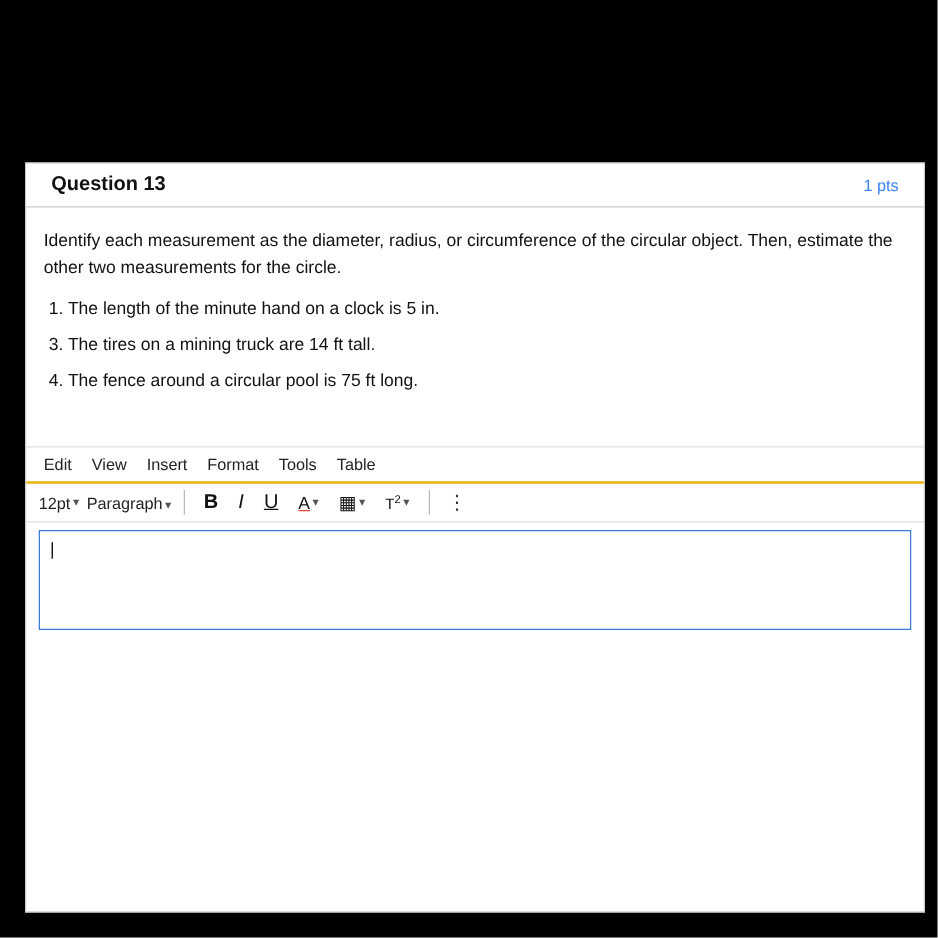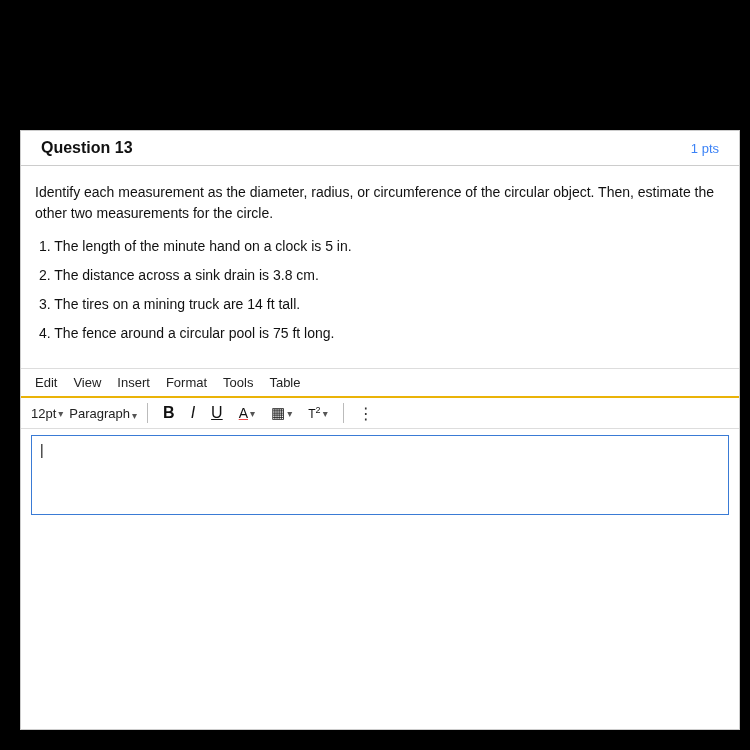--- a/index.html
+++ b/index.html
@@ -58,21 +58,21 @@
       padding-left: 4px;
     }
 
     .editor-menubar {
       display: flex;
       gap: 16px;
       padding: 6px 14px;
       border-top: 1px solid #ddd;
       font-size: 13px;
       color: #222;
-      margin-top: 6px;
+      margin-top: 24px;
     }
 
     .editor-menubar span {
       cursor: pointer;
     }
 
     .editor-toolbar {
       display: flex;
       align-items: center;
       padding: 4px 10px;
@@ -164,21 +164,20 @@
 <div class="screen-content">
 
   <div class="question-header">
     <span class="question-title">Question 13</span>
     <span class="question-pts">1 pts</span>
   </div>
 
   <div class="question-body">
     <p class="intro">Identify each measurement as the diameter, radius, or circumference of the circular object. Then, estimate the other two measurements for the circle.</p>
     <p class="item">1. The length of the minute hand on a clock is 5 in.</p>
-    <p class="item">2. The distance across a sink drain is 3.8 cm.</p>
     <p class="item">3. The tires on a mining truck are 14 ft tall.</p>
     <p class="item">4. The fence around a circular pool is 75 ft long.</p>
   </div>
 
   <div class="editor-menubar">
     <span>Edit</span>
     <span>View</span>
     <span>Insert</span>
     <span>Format</span>
     <span>Tools</span>

